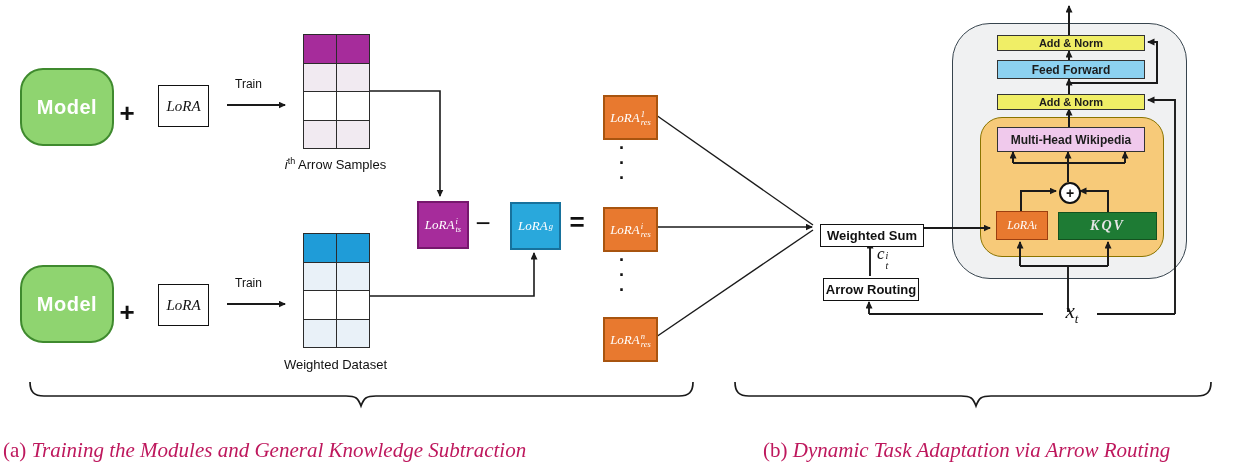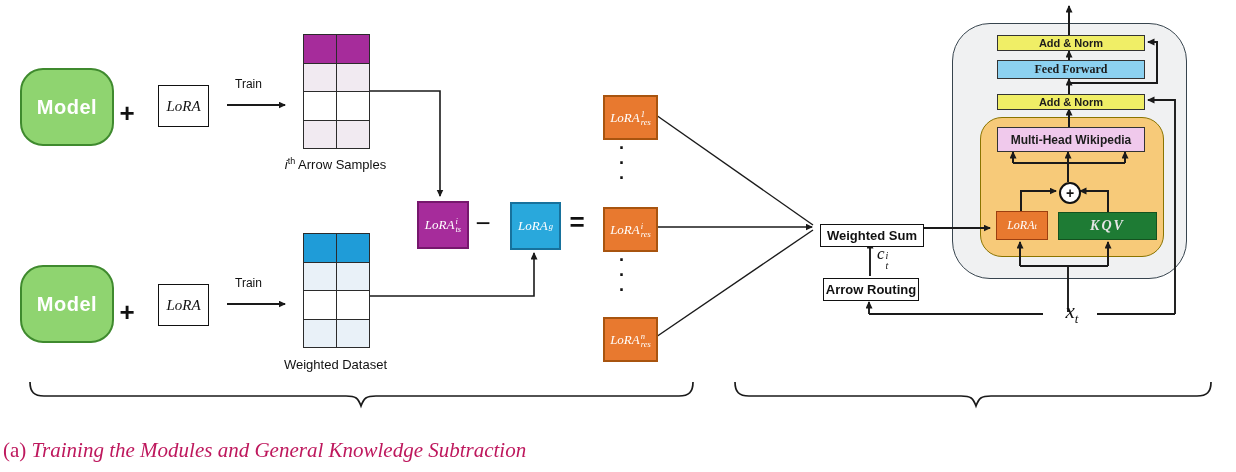--- a/index.html
+++ b/index.html
@@ -40,21 +40,21 @@
   .routerbox{background:#fff;border:1.8px solid #111;display:flex;align-items:center;
              justify-content:center;font-size:13px;font-weight:600;color:#111;}
   .mathdark{font-family:"Liberation Serif",serif;font-style:italic;color:#111;}
 
   
   .blockgray{width:233px;height:254px;border-radius:38px;border:1.8px solid #37444e;}
   .blockorange{width:182px;height:138px;border-radius:22px;border:1.8px solid #8a7400;}
   .tbox{display:flex;align-items:center;justify-content:center;border:1.2px solid #333;
         color:#1c1c1c;font-weight:600;text-align:right;}
   .addnorm{width:146px;height:14px;font-size:11px;}
-  .ff{width:146px;height:17px;font-size:12px;font-family:Liberation Serif, serif;}
+  .ff{width:146px;height:17px;font-size:12px;}
   .mha{width:146px;height:23px;font-size:12px;}
   .lorat{width:50px;height:27px;border:1.8px solid #9c3f10;
          font-family:"Liberation Serif",serif;font-style:italic;font-size:12px;color:#fff;
          display:flex;align-items:center;justify-content:center;}
   .kqv{width:97px;height:26px;border:1.5px solid #14521f;
        font-family:"Liberation Serif",serif;font-style:italic;font-weight:bold;
        font-size:14px;letter-spacing:2px;color:#e5e5e5;
        display:flex;align-items:center;justify-content:center;}
   .pluscircle{width:18px;height:18px;border-radius:50%;background:#fff;border:2px solid #111;
               display:flex;align-items:center;justify-content:center;
@@ -232,14 +232,17 @@
   <div class="abs pluscircle" style="left:1059px;top:182px;">+</div>
   <div class="abs lorat" style="left: 996px; top: 211px; background-color: rgb(232, 121, 47);">
     <span>LoRA</span>
       <sub style="font-size:8.5px;">t</sub>
   </div>
   <div class="abs kqv" style="left: 1058px; top: 212px; background-color: rgb(30, 123, 52);">KQV</div>
 
   <div class="abs caption" style="left:3px;top:438px;">
     <span>(a)</span> <span class="it">Training the Modules and General Knowledge Subtraction</span>
   </div>
+  <div class="abs caption" style="left:763px;top:438px;">
+    <span>(b)</span> <span class="it">Dynamic Task Adaptation via Arrow Routing</span>
+  </div>
 
 </div>
 
 </body></html>

